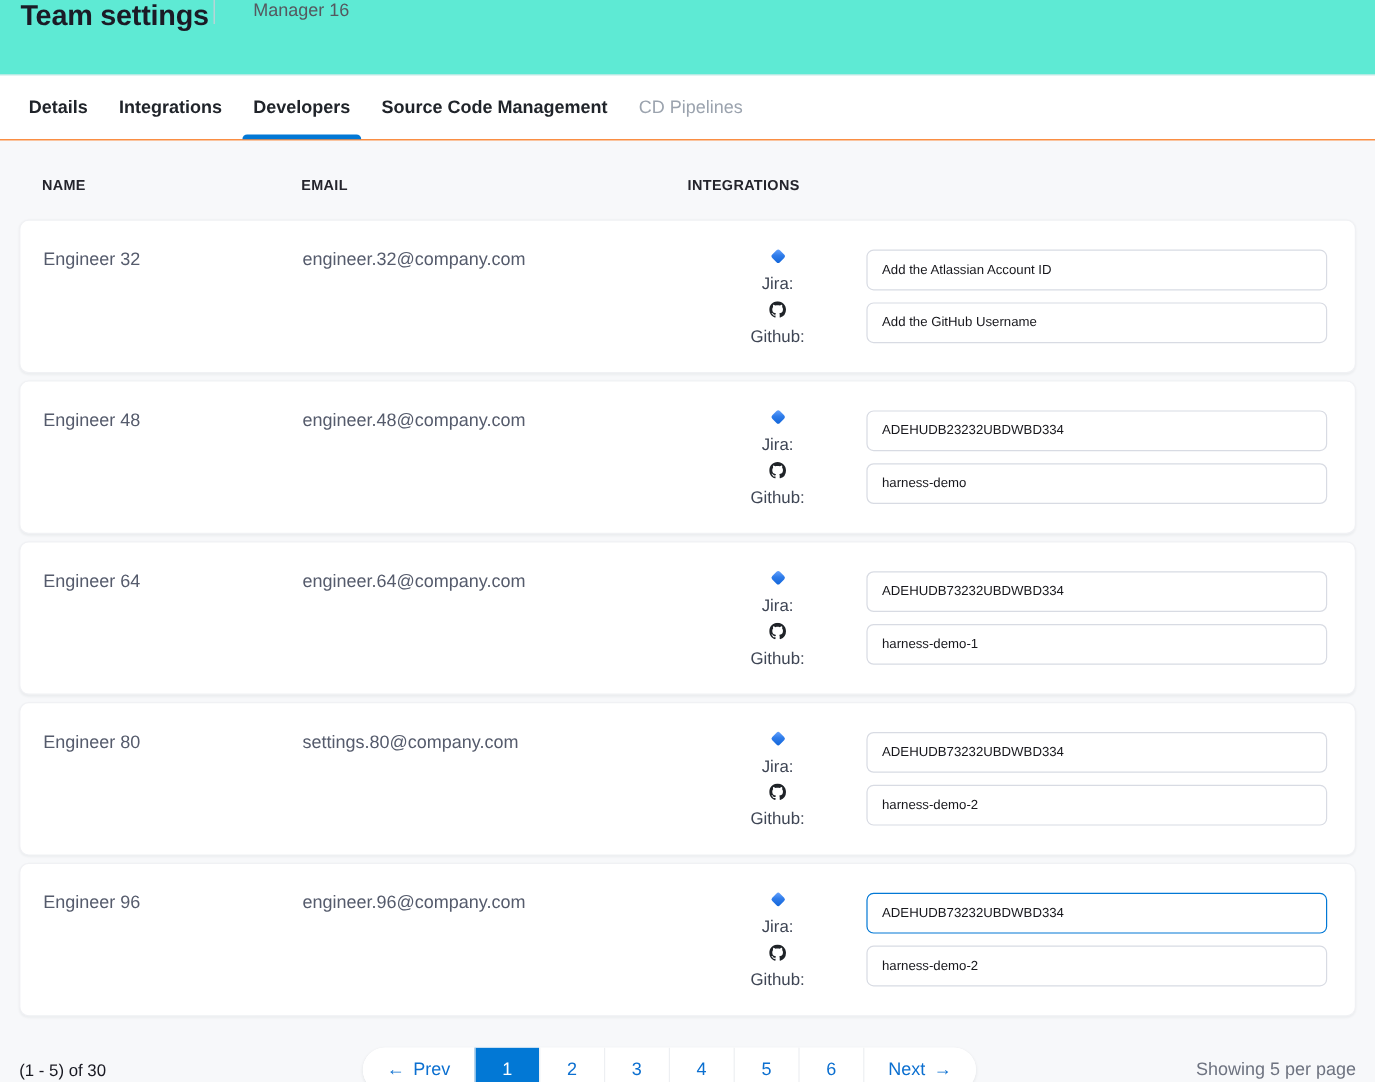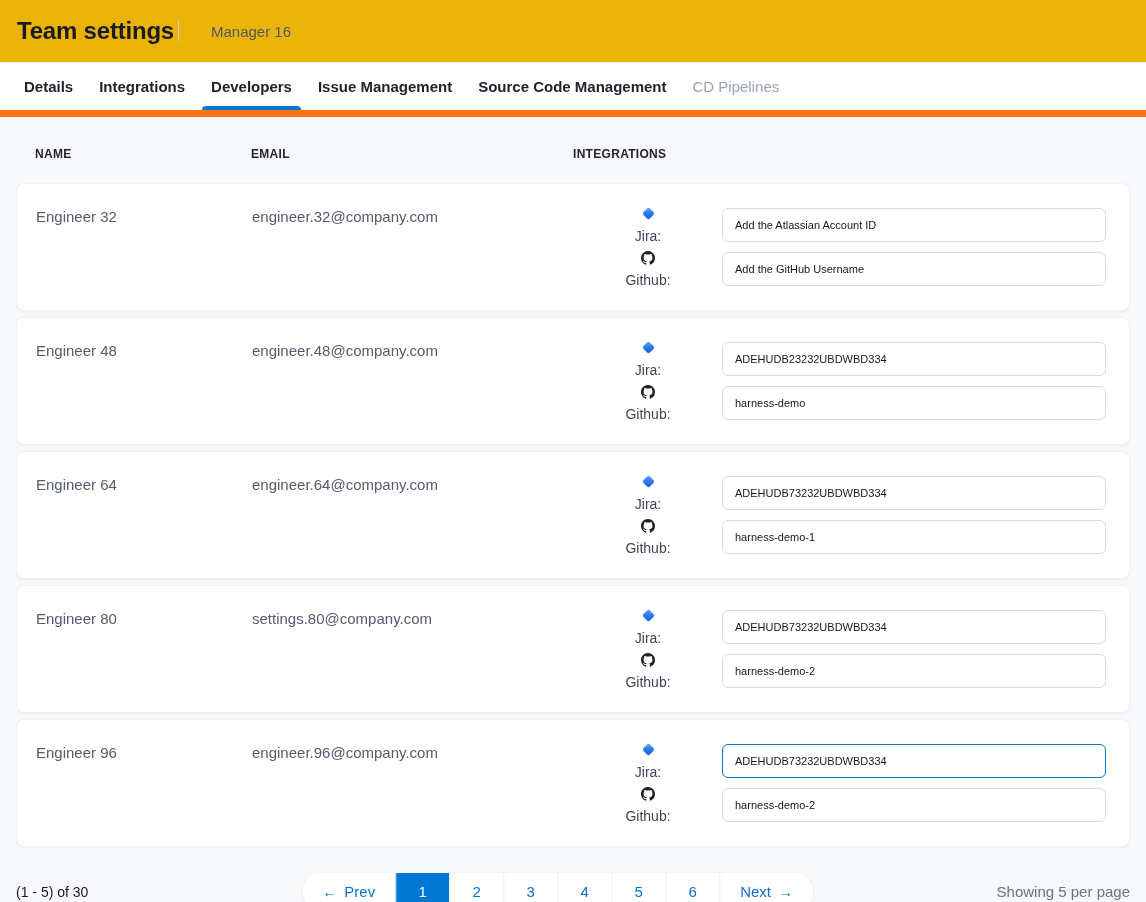--- a/index.html
+++ b/index.html
@@ -6,30 +6,30 @@
   html,body { margin:0; padding:0; }
   body {
     width:1146px; height:902px;
     background:#f7f8fa;
     font-family:"Liberation Sans", sans-serif;
     color:#1c1c28;
   }
 
   
   .page-header {
-    height:63px; background:#eab308; border-bottom:1px solid #ececef;
-    display:flex; align-items:center; gap:4px; padding:0 17px;
+    height:63px; background:#5eead4; border-bottom:1px solid #ececef;
+    display:flex; gap:4px; padding:0 17px;
   }
   .page-title { margin:0; font-size:24px; font-weight:700; color:#1b1b26; letter-spacing:-0.2px; }
   .title-divider { width:1px; height:20px; background:#cdd0d6; }
   .page-subtitle { font-size:15px; color:#55585f;margin-left:28px; }
 
   
   .tab-bar {
-    height:54px; background:#fff; border-bottom:7px solid #f97316;
+    height:54px; background:#fff; border-bottom:1px solid #f97316;
     display:flex; align-items:stretch; gap:26px; padding:0 24px;
   }
   .tab {
     position:relative; display:flex; align-items:center;
     font-size:15px; font-weight:600; color:#20242a; cursor:pointer; white-space:nowrap;
   }
   .tab.active::after {
     content:""; position:absolute; left:-9px; right:-9px; bottom:0; height:4px;
     background:#0278d5; border-radius:4px 4px 0 0;
   }
@@ -90,21 +90,20 @@
 <header class="page-header">
   <h1 class="page-title">Team settings</h1>
   <span class="title-divider"></span>
   <span class="page-subtitle">Manager 16</span>
 </header>
 
 <nav class="tab-bar">
   <div class="tab">Details</div>
   <div class="tab">Integrations</div>
   <div class="tab active">Developers</div>
-  <div class="tab">Issue Management</div>
   <div class="tab">Source Code Management</div>
   <div class="tab disabled">CD Pipelines</div>
 </nav>
 
 <main class="content">
 
   <div class="table-head">
     <span>NAME</span>
     <span>EMAIL</span>
     <span>INTEGRATIONS</span>

